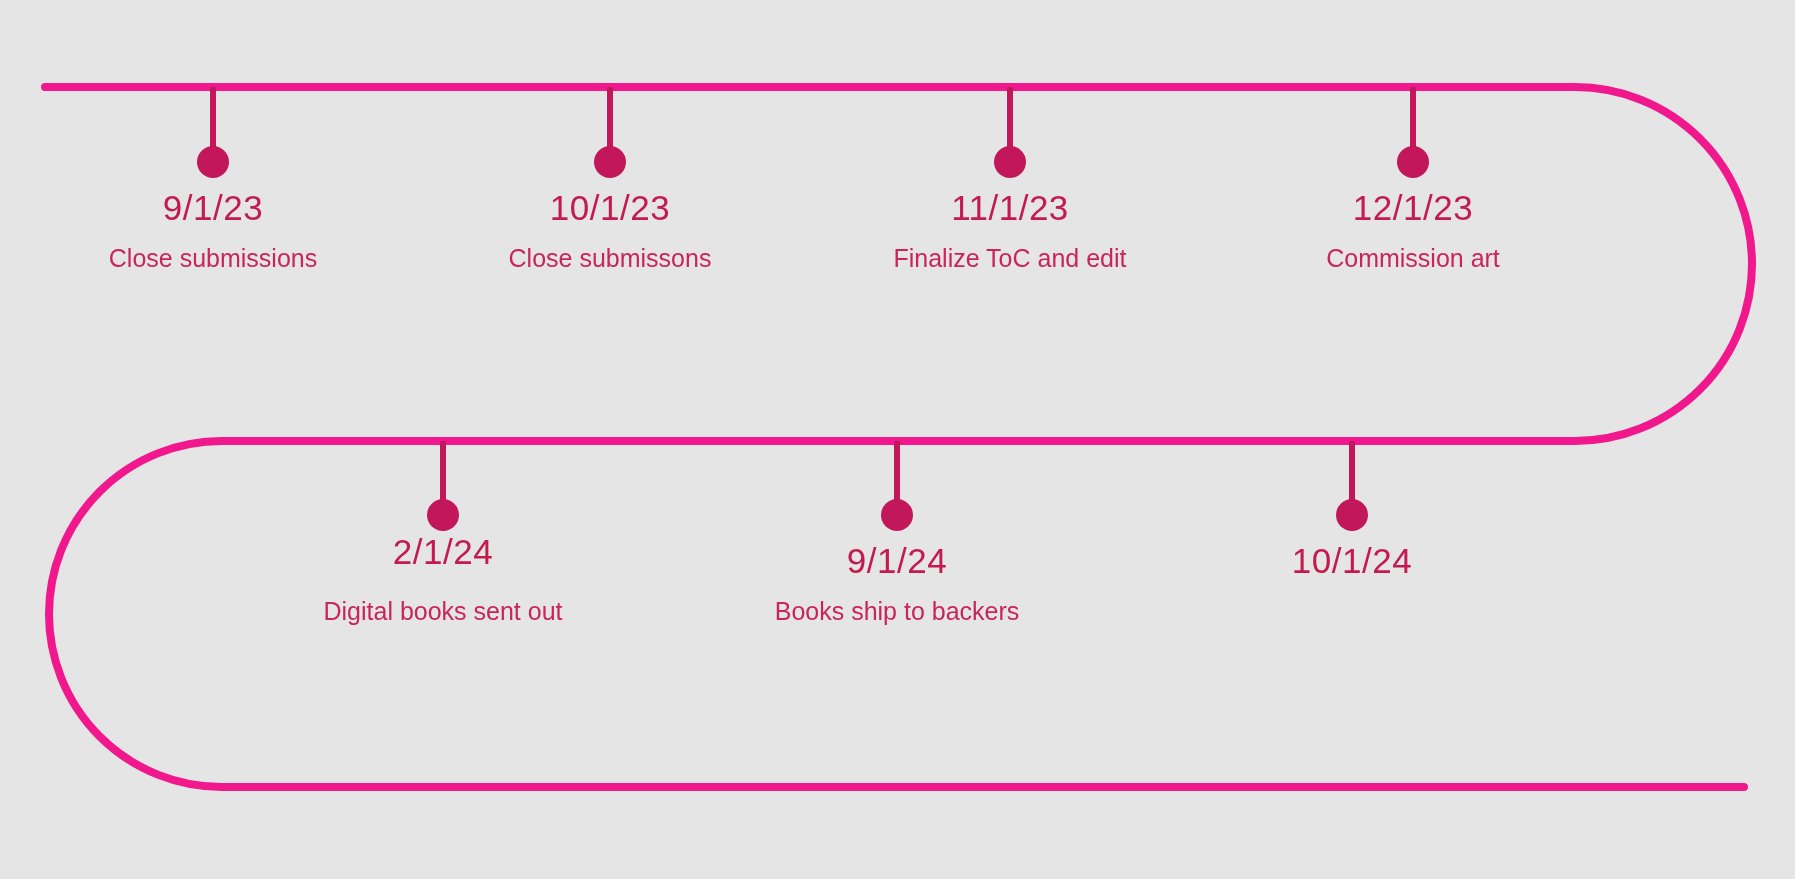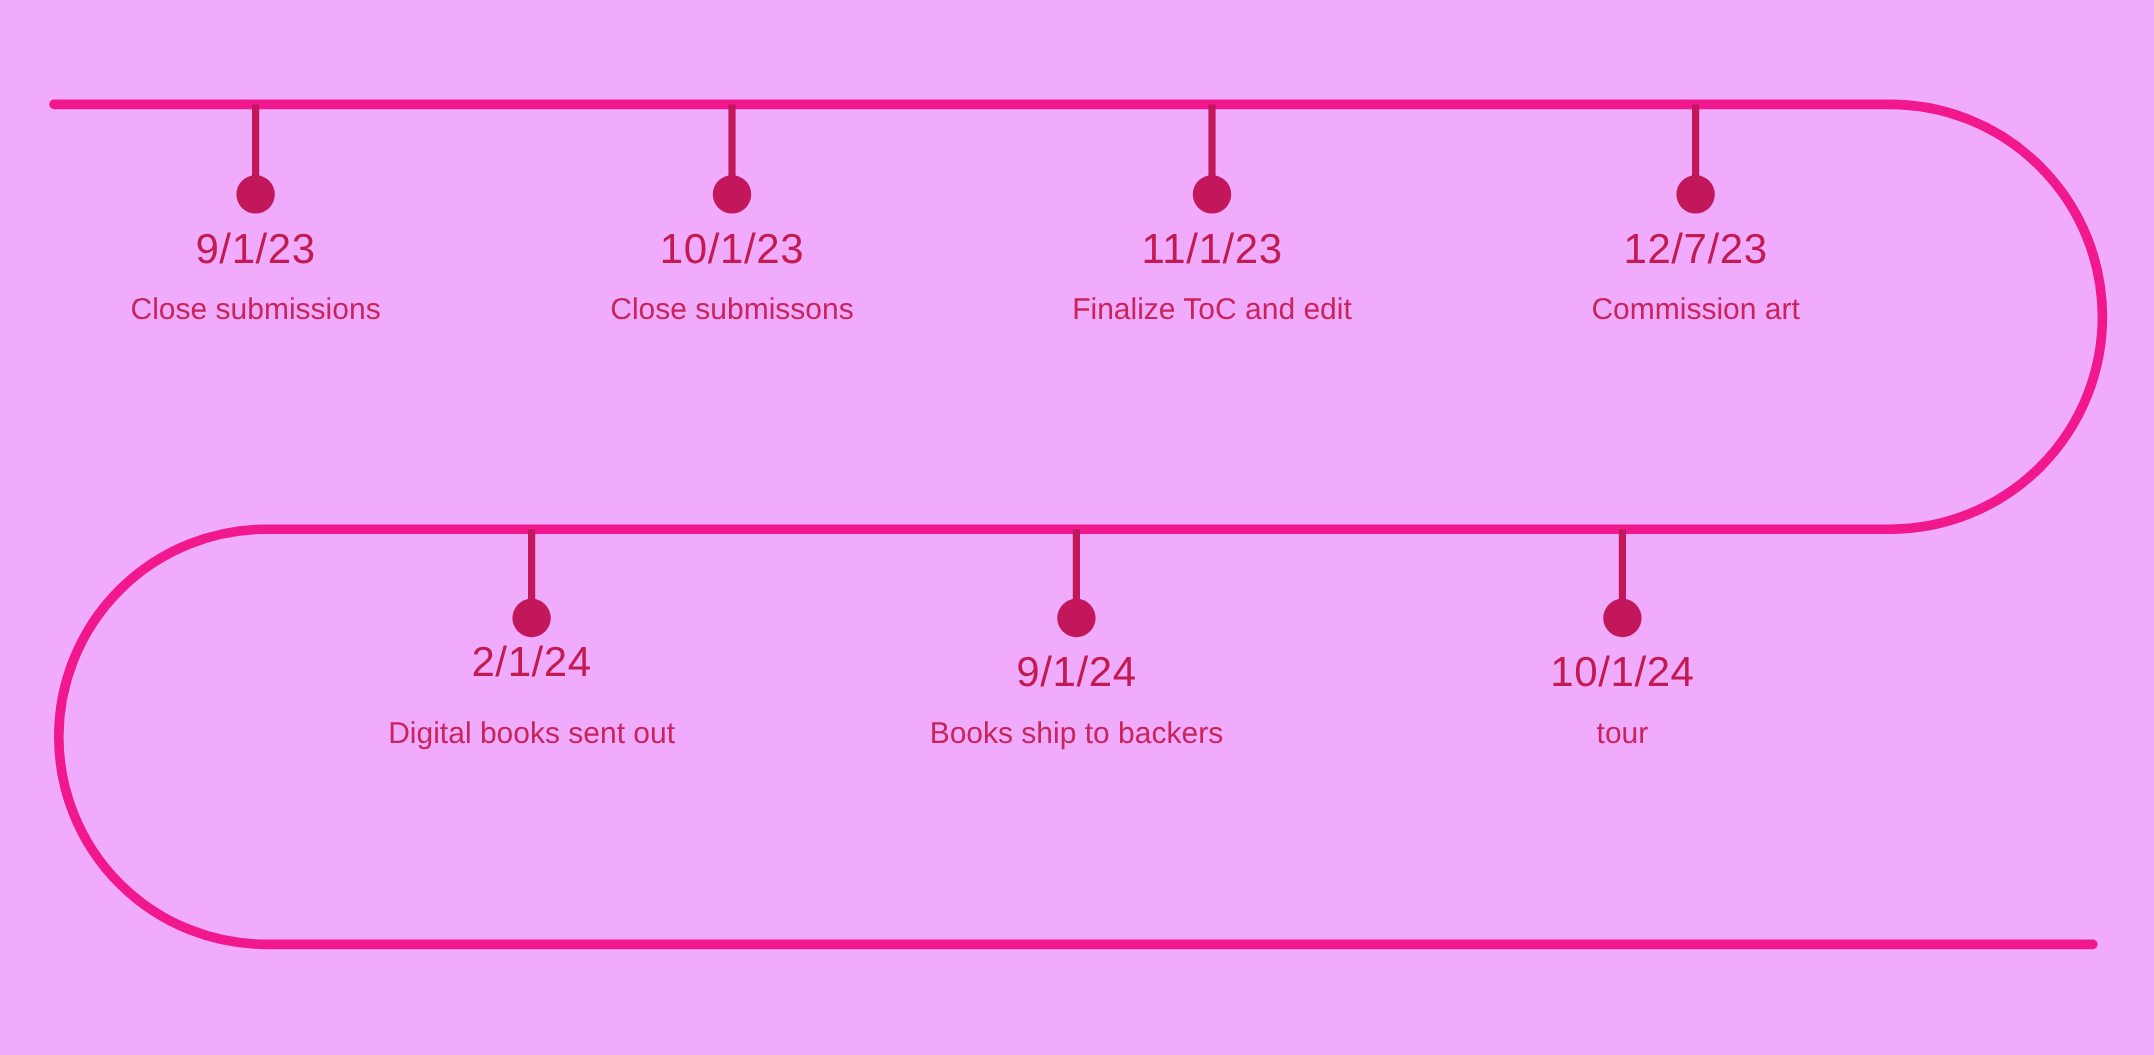--- a/index.html
+++ b/index.html
@@ -9,21 +9,21 @@
     background: #ffffff;
   }
   body {
     font-family: "Liberation Sans", sans-serif;
     -webkit-font-smoothing: antialiased;
   }
   #timeline-canvas {
     position: relative;
     width: 1795px;
     height: 879px;
-    background: #f0abfc;
+    background: #e5e5e5;
     overflow: hidden;
   }
   #rail-svg {
     position: absolute;
     left: 0;
     top: 0;
     width: 1795px;
     height: 879px;
     pointer-events: none;
   }
@@ -105,21 +105,21 @@
     <div class="dot" style="top:59px;"></div>
     <div class="m-date" style="top:100px;">11/1/23</div>
     <div class="m-label" style="top:152px;">
       <span class="ln">Finalize ToC and edit</span>
     </div>
   </div>
 
   <div class="milestone" style="left:1413px; top:87px;">
     <div class="stem" style="top:0px; height:75px;"></div>
     <div class="dot" style="top:59px;"></div>
-    <div class="m-date" style="top:100px;">12/7/23</div>
+    <div class="m-date" style="top:100px;">12/1/23</div>
     <div class="m-label" style="top:152px;">
       <span class="ln">Commission art</span>
     </div>
   </div>
 
   <div class="milestone" style="left:443px; top:441px;">
     <div class="stem" style="top:0px; height:74px;"></div>
     <div class="dot" style="top:58px;"></div>
     <div class="m-date" style="top:90px;">2/1/24</div>
     <div class="m-label" style="top:151px;">
@@ -134,17 +134,16 @@
     <div class="m-label" style="top:151px;">
       <span class="ln">Books ship to backers</span>
     </div>
   </div>
 
   <div class="milestone" style="left:1352px; top:441px;">
     <div class="stem" style="top:0px; height:74px;"></div>
     <div class="dot" style="top:58px;"></div>
     <div class="m-date" style="top:99px;">10/1/24</div>
     <div class="m-label" style="top:151px;">
-      <span class="ln">tour</span>
     </div>
   </div>
 
 </div>
 
 </body></html>

